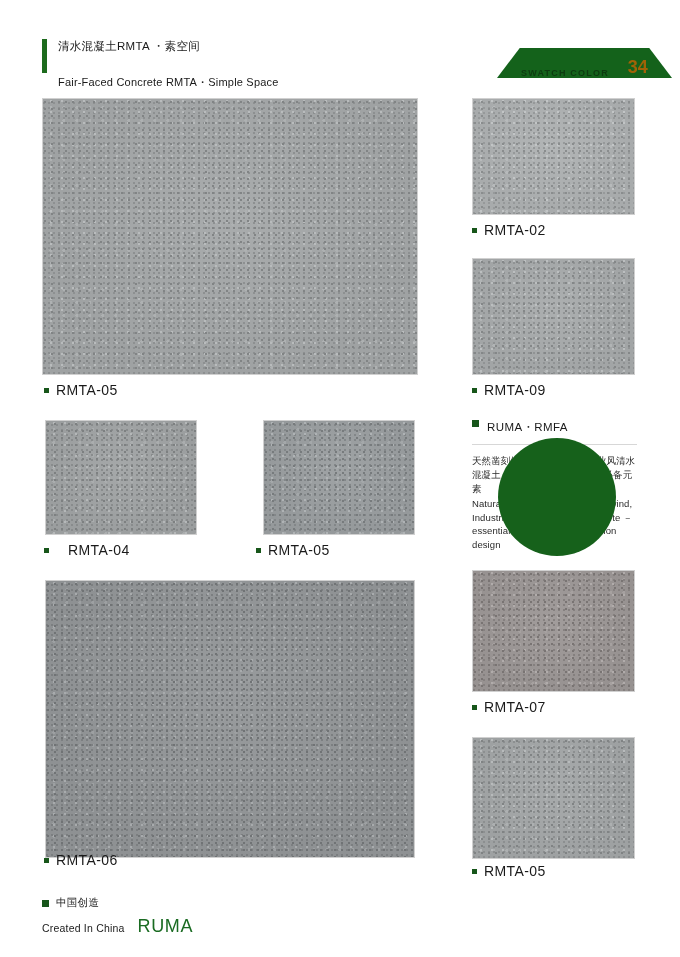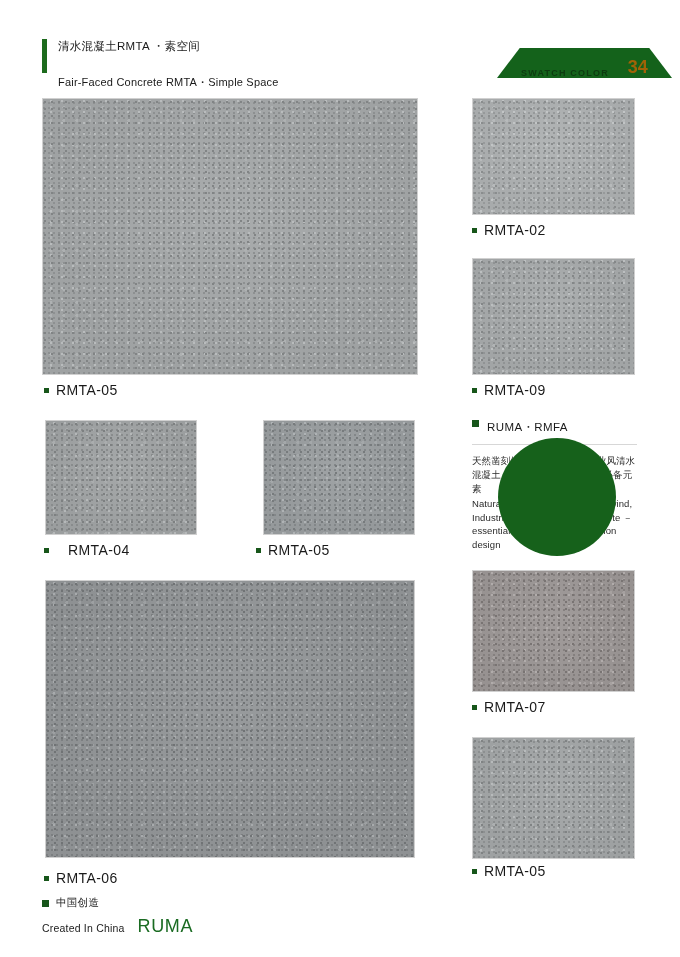--- a/index.html
+++ b/index.html
@@ -148,21 +148,21 @@
     <div class="tex" style="background-color: rgb(149, 153, 155); background-image: radial-gradient(circle at 30% 40%, rgb(119, 123, 125) 0px, rgb(119, 123, 125) 1.1px, transparent 1.3px), radial-gradient(circle at 72% 18%, rgb(175, 179, 181) 0px, rgb(175, 179, 181) 1.2px, transparent 1.4px), radial-gradient(circle at 15% 80%, rgb(131, 135, 137) 0px, rgb(131, 135, 137) 1px, transparent 1.2px), radial-gradient(circle at 60% 65%, rgb(164, 168, 170) 0px, rgb(164, 168, 170) 1.3px, transparent 1.5px), radial-gradient(at 50% 42%, rgb(159, 163, 165) 0%, transparent 72%); background-size: 7px 7px, 11px 11px, 5px 5px, 13px 13px, 100% 100%;"></div>
   </div>
   <div class="label" style="left:256px; top:542px;">
     <span class="bullet"></span>
     <span>RMTA-05</span>
   </div>
 
   <div class="swatch" style="left:45px; top:580px; width:370px; height:278px;">
     <div class="tex" style="background-color: rgb(142, 145, 147); background-image: radial-gradient(circle at 30% 40%, rgb(112, 115, 117) 0px, rgb(112, 115, 117) 1.1px, transparent 1.3px), radial-gradient(circle at 72% 18%, rgb(168, 171, 173) 0px, rgb(168, 171, 173) 1.2px, transparent 1.4px), radial-gradient(circle at 15% 80%, rgb(124, 127, 129) 0px, rgb(124, 127, 129) 1px, transparent 1.2px), radial-gradient(circle at 60% 65%, rgb(157, 160, 162) 0px, rgb(157, 160, 162) 1.3px, transparent 1.5px), radial-gradient(at 50% 42%, rgb(152, 155, 157) 0%, transparent 72%); background-size: 7px 7px, 11px 11px, 5px 5px, 13px 13px, 100% 100%;"></div>
   </div>
-  <div class="label" style="left:44px; top:870px;">
+  <div class="label" style="left:44px; top:852px;">
     <span class="bullet"></span>
     <span>RMTA-06</span>
   </div>
 
   <div class="swatch" style="left:472px; top:98px; width:163px; height:117px;">
     <div class="tex" style="background-color: rgb(168, 171, 172); background-image: radial-gradient(circle at 30% 40%, rgb(138, 141, 142) 0px, rgb(138, 141, 142) 1.1px, transparent 1.3px), radial-gradient(circle at 72% 18%, rgb(194, 197, 198) 0px, rgb(194, 197, 198) 1.2px, transparent 1.4px), radial-gradient(circle at 15% 80%, rgb(150, 153, 154) 0px, rgb(150, 153, 154) 1px, transparent 1.2px), radial-gradient(circle at 60% 65%, rgb(183, 186, 187) 0px, rgb(183, 186, 187) 1.3px, transparent 1.5px), radial-gradient(at 50% 42%, rgb(178, 181, 182) 0%, transparent 72%); background-size: 7px 7px, 11px 11px, 5px 5px, 13px 13px, 100% 100%;"></div>
   </div>
   <div class="label" style="left:472px; top:222px;">
     <span class="bullet"></span>
     <span>RMTA-02</span>

